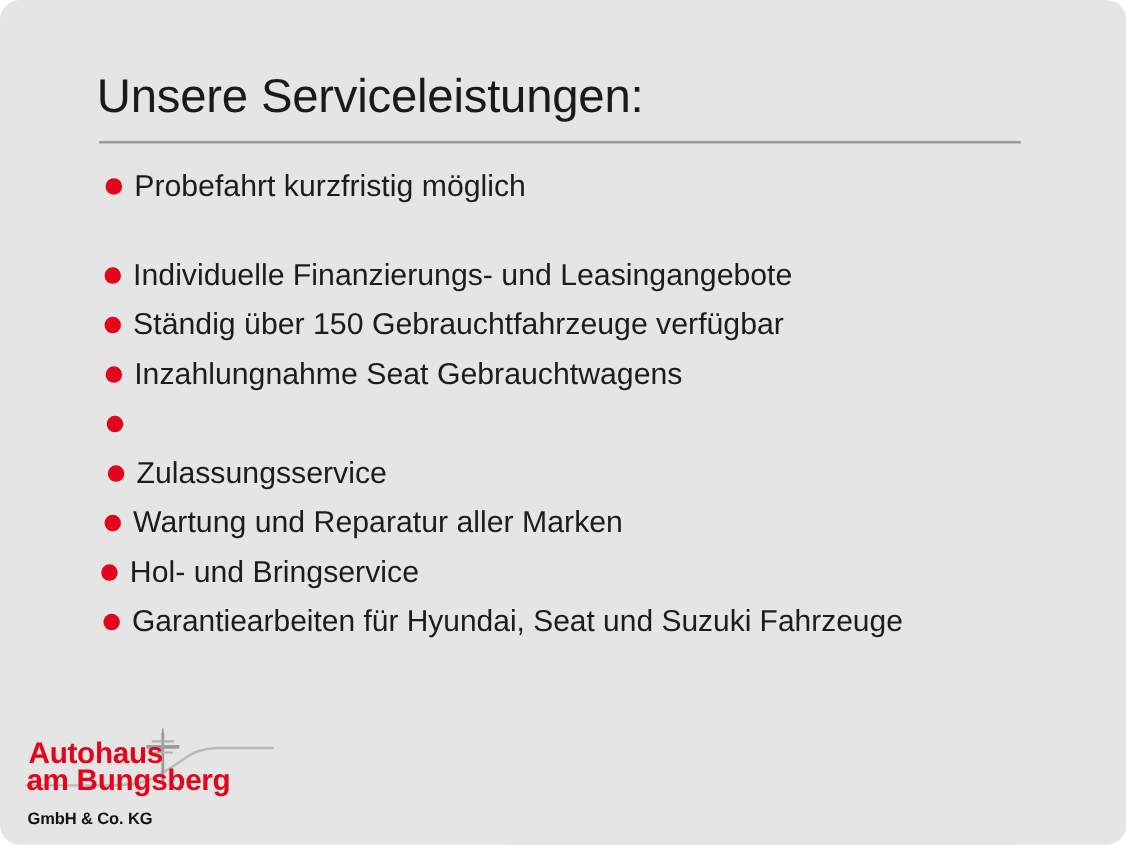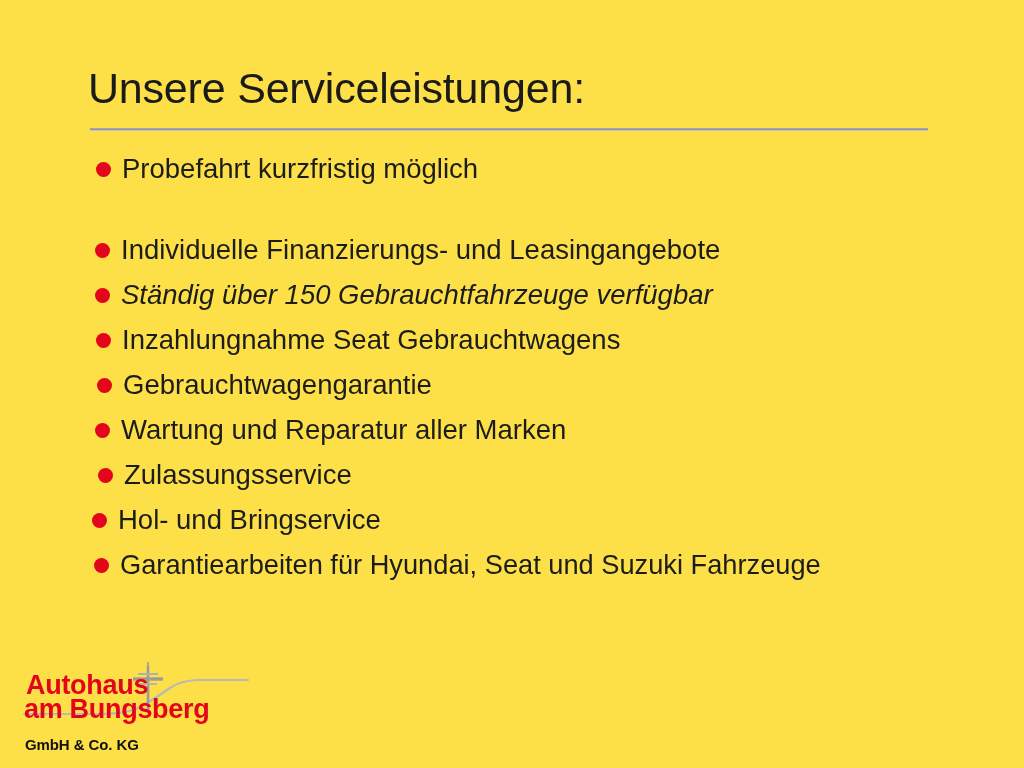--- a/index.html
+++ b/index.html
@@ -10,22 +10,23 @@
   }
   body {
     font-family: "Liberation Sans", "DejaVu Sans", sans-serif;
     -webkit-font-smoothing: antialiased;
   }
 
   #slide {
     position: relative;
     width: 1024px;
     height: 768px;
-    background: #fde047;
+    background: #e5e5e5;
     overflow: hidden;
+    border-radius: 18px;
   }
 
   
   .slide-title {
     position: absolute;
     left: 88px;
     top: 64px;
     width: 845px;
     font-size: 43px;
     font-weight: 400;
@@ -79,21 +80,21 @@
     font-weight: 400;
     line-height: 45px;
     color: #1c1c1c;
     vertical-align: top;
   }
 
   
   .bullet-item.r0  { margin-left: 96px; }
   .bullet-item.r1  { margin-left: 95px; margin-top: 36px; }
   .bullet-item.r2  { margin-left: 94px; }
-  .bullet-item.r3  { margin-left: 95px; font-style: italic; }
+  .bullet-item.r3  { margin-left: 95px; }
   .bullet-item.r4  { margin-left: 96px; }
   .bullet-item.r5  { margin-left: 97px; }
   .bullet-item.r6  { margin-left: 98px; }
   .bullet-item.r7  { margin-left: 95px; }
   .bullet-item.r8  { margin-left: 92px; }
   .bullet-item.r9  { margin-left: 94px; }
 
   .bullet-item.r2 .bullet-text { transform: scaleX(0.985); transform-origin: left center; }
   .bullet-item.r9 .bullet-text { transform: scaleX(0.99);  transform-origin: left center; }
 
@@ -166,29 +167,28 @@
     <li class="bullet-item r3">
       <span class="bullet-dot"></span>
       <span class="bullet-text">Ständig über 150 Gebrauchtfahrzeuge verfügbar</span>
     </li>
     <li class="bullet-item r4">
       <span class="bullet-dot"></span>
       <span class="bullet-text">Inzahlungnahme Seat Gebrauchtwagens</span>
     </li>
     <li class="bullet-item r5">
       <span class="bullet-dot"></span>
-      <span class="bullet-text">Gebrauchtwagengarantie</span>
+    </li>
+    <li class="bullet-item r6">
+      <span class="bullet-dot"></span>
+      <span class="bullet-text">Zulassungsservice</span>
     </li>
     <li class="bullet-item r7">
       <span class="bullet-dot"></span>
       <span class="bullet-text">Wartung und Reparatur aller Marken</span>
-    </li>
-    <li class="bullet-item r6">
-      <span class="bullet-dot"></span>
-      <span class="bullet-text">Zulassungsservice</span>
     </li>
     <li class="bullet-item r8">
       <span class="bullet-dot"></span>
       <span class="bullet-text">Hol- und Bringservice</span>
     </li>
     <li class="bullet-item r9">
       <span class="bullet-dot"></span>
       <span class="bullet-text">Garantiearbeiten für Hyundai, Seat und Suzuki Fahrzeuge</span>
     </li>
   </ul>

